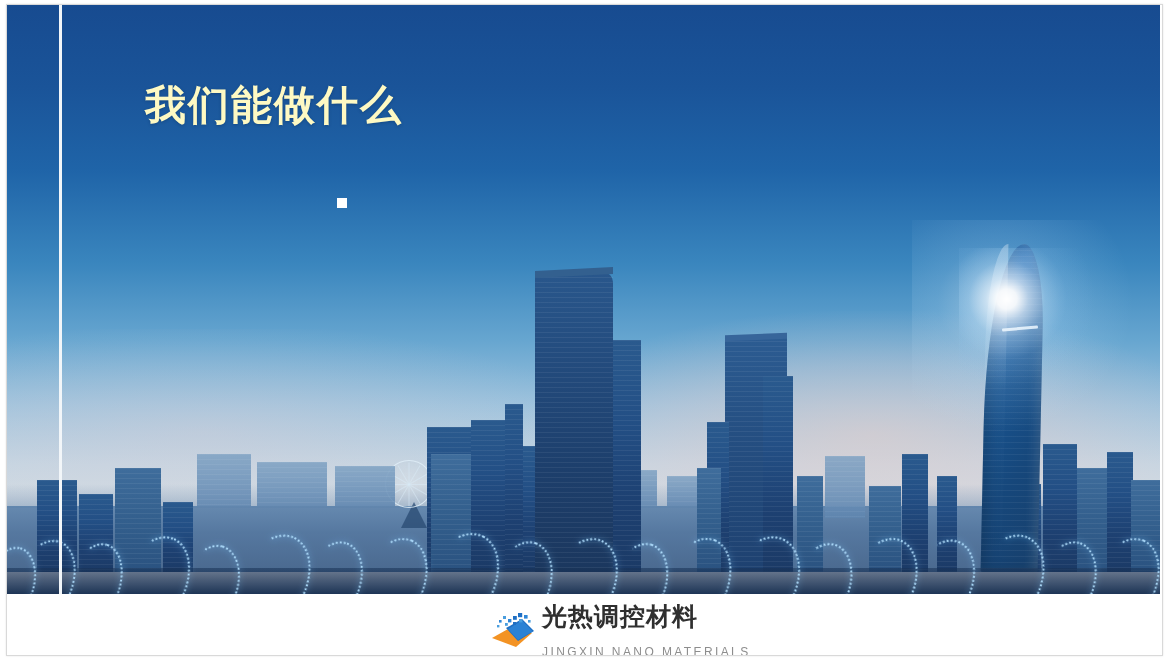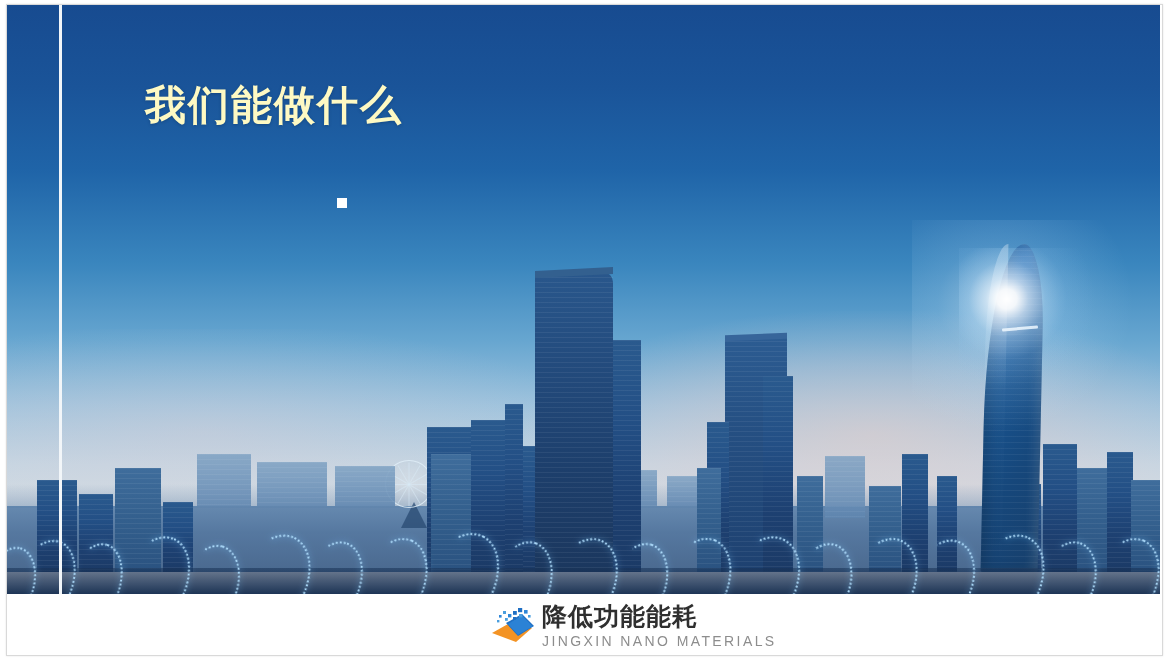--- a/index.html
+++ b/index.html
@@ -290,24 +290,24 @@
   }
   .logo-cn {
     font-size: 25px;
     font-weight: bold;
     color: #2f2f2f;
     letter-spacing: 1px;
     line-height: 1.04;
     white-space: nowrap;
   }
   .logo-en {
-    font-size: 14px;
+    font-size: 12px;
     color: #8d8d8d;
     letter-spacing: 2.4px;
-    margin-top: 4px;
+    margin-top: 16px;
     white-space: nowrap;
   }
 </style>
 </head>
 <body>
 
 <div id="slide-root">
   <div class="slide-frame">
 
     <div class="hero">
@@ -428,20 +428,20 @@
             <rect x="20" y="8" width="3.4" height="3.4" fill="#2e86d8"></rect>
             <rect x="15" y="5" width="3.0" height="3.0" fill="#4a9ede"></rect>
             <rect x="25" y="11" width="3.0" height="3.0" fill="#1f6fc4"></rect>
             <rect x="17" y="12" width="2.8" height="2.8" fill="#4a9ede"></rect>
             <rect x="11" y="9" width="2.6" height="2.6" fill="#2e86d8"></rect>
             <rect x="9" y="14" width="2.4" height="2.4" fill="#4a9ede"></rect>
             <rect x="40" y="9" width="2.6" height="2.6" fill="#4a9ede"></rect>
           </svg>
         </div>
         <div class="logo-text">
-          <span class="logo-cn">降低功能能耗</span>
+          <span class="logo-cn">光热调控材料</span>
           <span class="logo-en">JINGXIN NANO MATERIALS</span>
         </div>
       </div>
     </div>
 
   </div>
 </div>
 
 </body></html>

